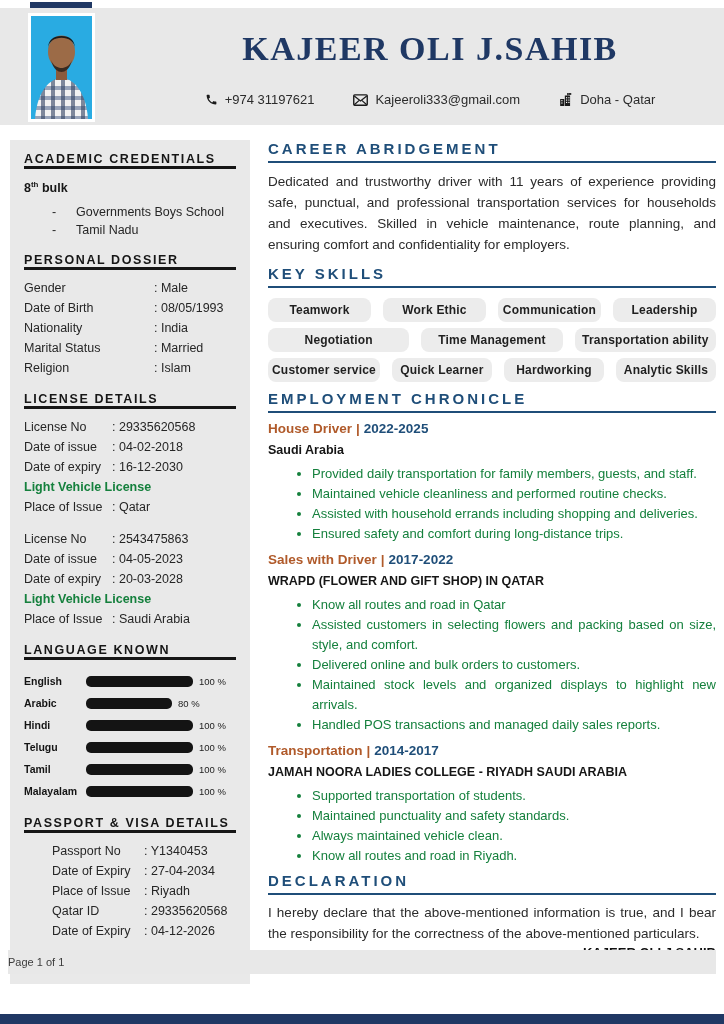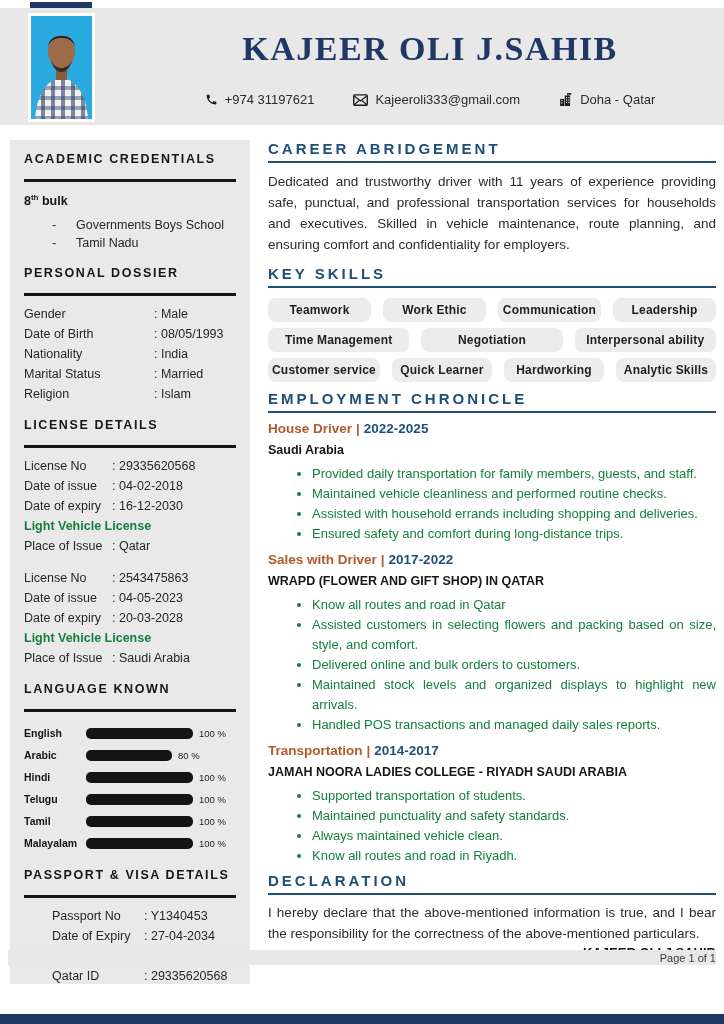--- a/index.html
+++ b/index.html
@@ -11,21 +11,21 @@
   .header-band{position:absolute;left:0;top:8px;width:724px;height:117px;background:#E8E8E8;}
   .photo{position:absolute;left:28px;top:13px;width:67px;height:109px;background:#29ABE2;border:3px solid #ffffff;box-sizing:border-box;z-index:2;}
   .photo svg{display:block;width:100%;height:100%;}
   .name{position:absolute;left:110px;top:30px;width:640px;text-align:center;font-family:"Liberation Serif",serif;font-weight:bold;font-size:34px;letter-spacing:1.5px;color:#1F3864;z-index:2;}
   .contact{position:absolute;left:150px;top:92px;width:560px;display:flex;justify-content:center;gap:39px;font-size:13px;color:#2b2b2b;z-index:2;}
   .citem{display:flex;align-items:center;gap:7px;white-space:nowrap;}
   .citem svg{display:block;}
 
   
   .sidebar{position:absolute;left:10px;top:140px;width:240px;height:844px;background:#E9E9E9;box-sizing:border-box;padding:12px 14px;overflow:hidden;}
-  .side-h{font-size:12.5px;font-weight:bold;letter-spacing:1.6px;color:#161616;border-bottom:3px solid #161616;padding-bottom:13px;margin-top:14px;}
+  .side-h{font-size:12.5px;font-weight:bold;letter-spacing:1.6px;color:#161616;border-bottom:3px solid #161616;padding-bottom:0;margin-top:14px;}
   .side-sec:first-child .side-h{margin-top:0;}
   .degree{margin-top:11px;font-weight:bold;font-size:12.5px;color:#161616;}
   .degree sup{font-size:8px;}
   .dash-list{margin:8px 0 0 28px;font-size:12.5px;}
   .dash-list .ditem{position:relative;padding-left:24px;line-height:18px;}
   .dash-list .ditem::before{content:"-";position:absolute;left:0;}
   .kv-rows{margin-top:8px;}
   .kv{display:flex;font-size:12.5px;line-height:20px;}
   .kv .k{width:130px;flex:none;}
   .kv .v{flex:1;}
@@ -53,21 +53,21 @@
   .job-title .sep{color:#B05A2A;padding:0 4px;}
   .job-title .period{color:#1F4E79;}
   .job-org{margin-top:4px;font-size:12.5px;font-weight:bold;color:#161616;line-height:17px;}
   .bullets{margin:5px 0 6px 0;padding-left:44px;list-style:disc;}
   .bullets li{font-size:13px;line-height:20px;text-align:justify;color:#15803d;}
   .sec-decl .main-h{margin-top:6px;}
   .decl-p{margin-top:7px;font-size:13.5px;line-height:21px;text-align:justify;color:#2b2b2b;}
   .signature{margin-top:1px;text-align:right;font-size:13px;font-weight:bold;color:#111;}
 
   
-  .footer-band{position:absolute;left:8px;right:8px;top:950px;height:15px;background:#E8E8E8;display:flex;align-items:center;justify-content:flex-end;font-size:11px;color:#3c3c3c;}
+  .footer-band{position:absolute;left:8px;right:8px;top:950px;height:24px;background:#E8E8E8;display:flex;align-items:center;justify-content:flex-start;font-size:11px;color:#3c3c3c;}
   .bottom-bar{position:absolute;left:0;right:0;bottom:0;height:10px;background:#203864;}
 </style>
 </head>
 <body>
 
 <div class="page">
 
   <div class="top-accent"></div>
   <div class="header-band"></div>
 
@@ -294,23 +294,23 @@
 
       <div class="chip-row">
 
         <div class="chip">Teamwork</div>
             <div class="chip">Work Ethic</div>
             <div class="chip">Communication</div>
             <div class="chip">Leadership</div>
           </div>
           <div class="chip-row">
 
-        <div class="chip">Time Management</div>
-            <div class="chip">Negotiation</div>
-            <div class="chip">Interpersonal ability</div>
+        <div class="chip">Negotiation</div>
+            <div class="chip">Time Management</div>
+            <div class="chip">Transportation ability</div>
           </div>
           <div class="chip-row">
 
         <div class="chip">Customer service</div>
             <div class="chip">Quick Learner</div>
             <div class="chip">Hardworking</div>
             <div class="chip">Analytic Skills</div>
           </div>
         </div>
     </div>

